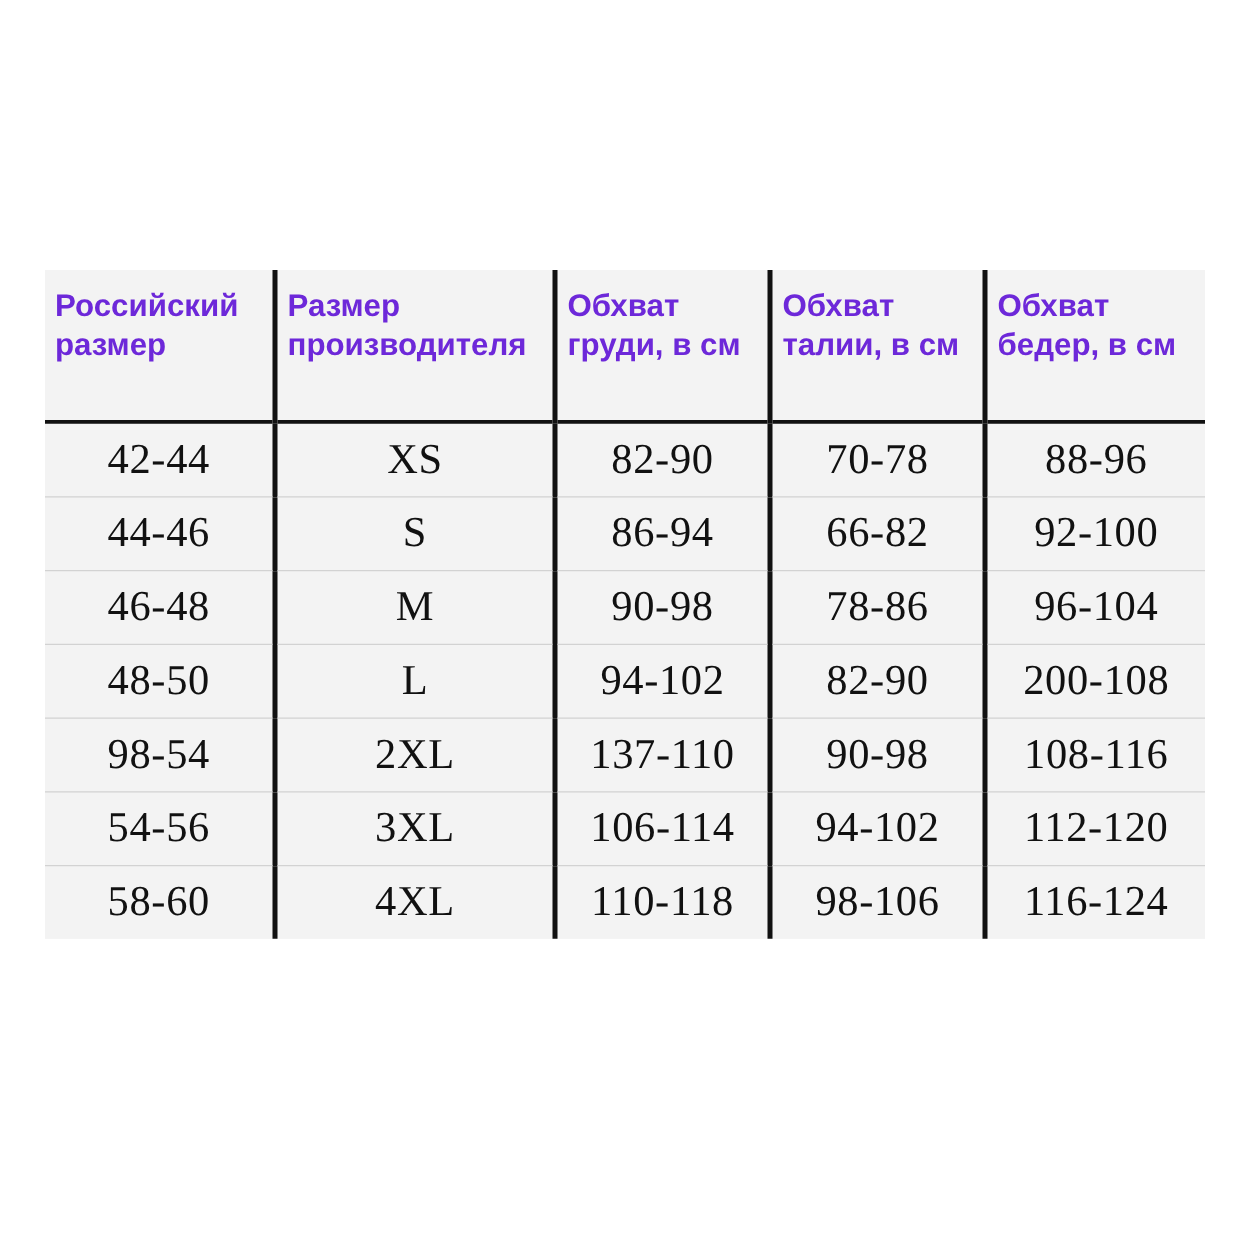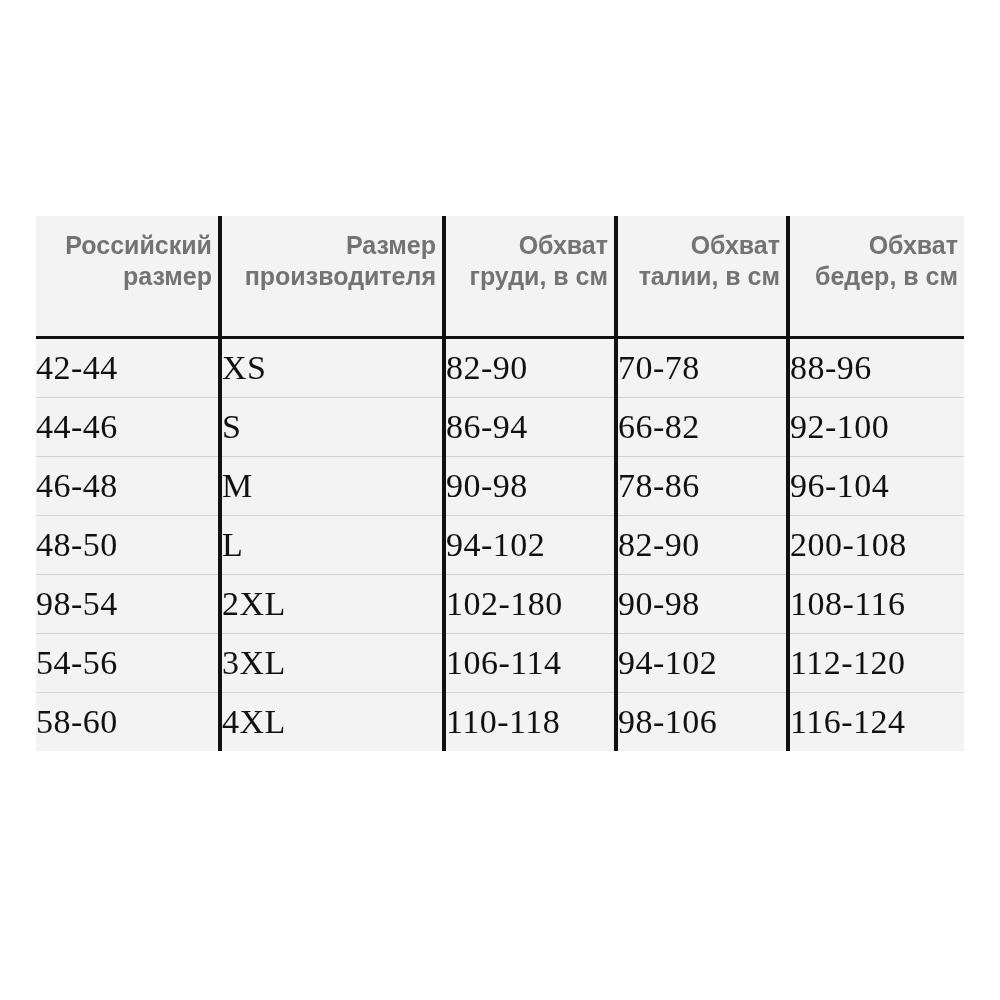--- a/index.html
+++ b/index.html
@@ -49,33 +49,33 @@
     border-right: 4px solid #111111;
   }
   
   tr.head th {
     vertical-align: top;
     height: 96px;
     font-family: "Liberation Sans", sans-serif;
     font-weight: bold;
     font-size: 25px;
     line-height: 1.22;
-    color: #737373;
-    text-align: right;
+    color: #6d28d9;
+    text-align: left;
     padding: 14px 6px 10px 8px;
     border-bottom: 3px solid #111111;
   }
   tr.head th .hline {
     display: block;
     white-space: nowrap;
   }
   
   tr.body td {
     height: 58px;
-    text-align: left;
+    text-align: center;
     vertical-align: middle;
     font-family: "Liberation Serif", serif;
     font-size: 34px;
     color: #111111;
     border-bottom: 1px solid #d2d2d2;
     letter-spacing: 0.5px;
   }
   tr.body:last-child td {
     border-bottom: none;
   }
@@ -142,21 +142,21 @@
         <tr class="body">
           <td>48-50</td>
           <td>L</td>
           <td>94-102</td>
           <td>82-90</td>
           <td>200-108</td>
         </tr>
         <tr class="body">
           <td>98-54</td>
           <td>2XL</td>
-          <td>102-180</td>
+          <td>137-110</td>
           <td>90-98</td>
           <td>108-116</td>
         </tr>
         <tr class="body">
           <td>54-56</td>
           <td>3XL</td>
           <td>106-114</td>
           <td>94-102</td>
           <td>112-120</td>
         </tr>

